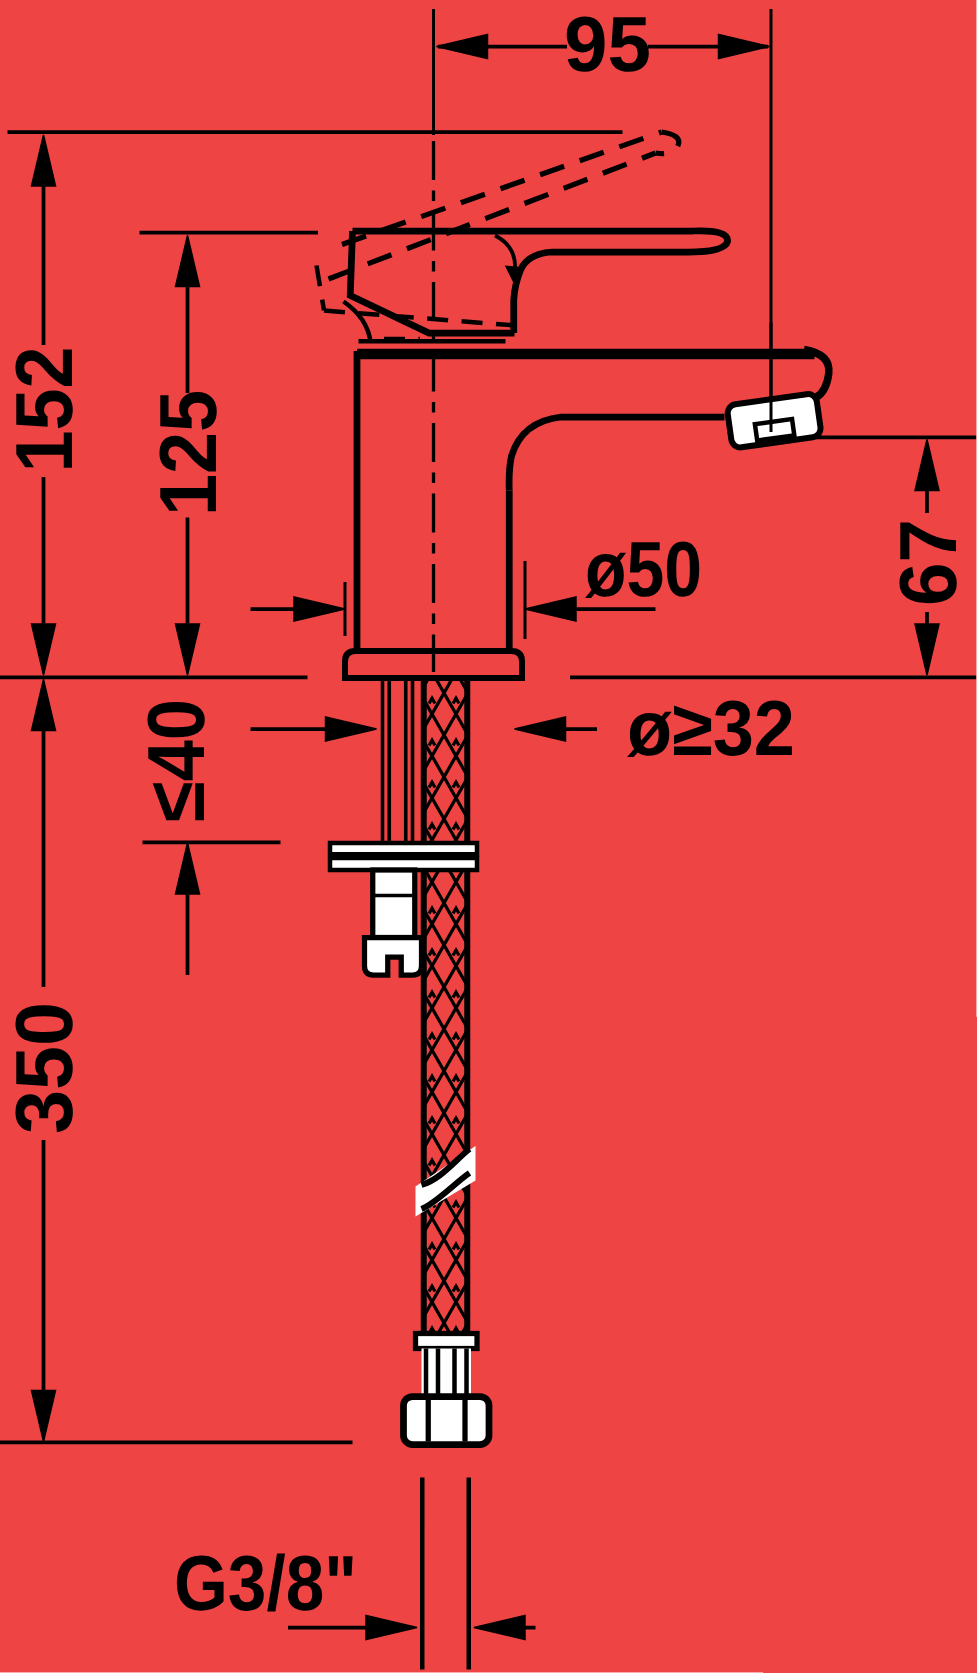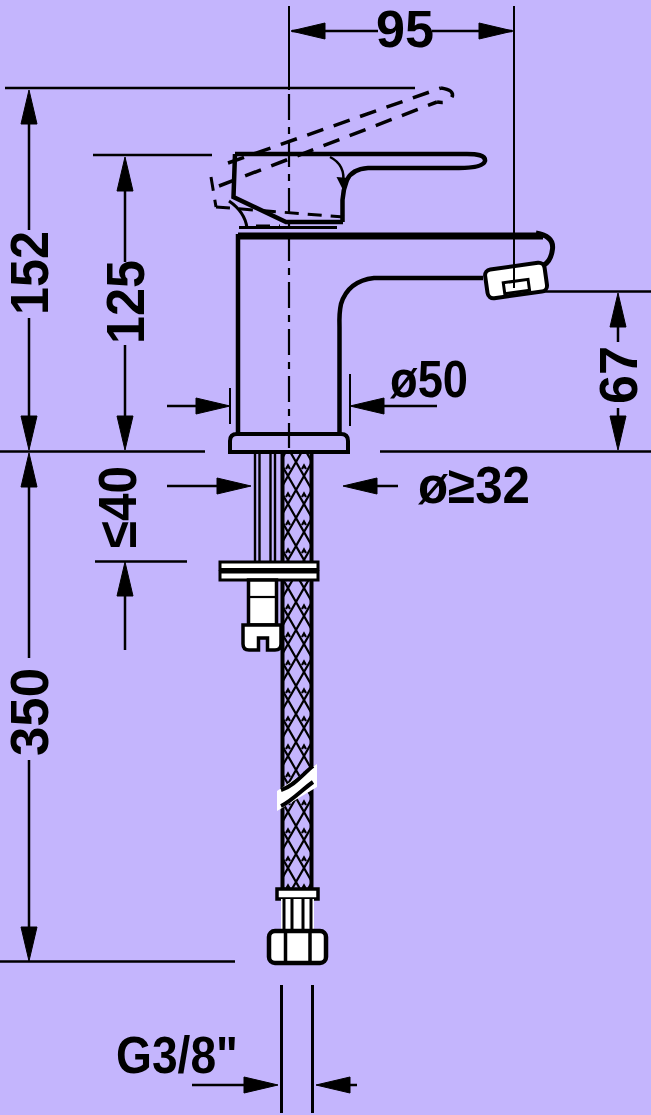--- a/index.html
+++ b/index.html
@@ -1,16 +1,16 @@
 <!DOCTYPE html>
 <html><head>
 <meta charset="utf-8">
 <style>
   html,body{margin:0;padding:0;background:#fff;}
-  .stage{position:relative;width:651px;height:1115px;background:#c4b5fd;overflow:hidden;
+  .stage{position:relative;width:651px;height:1115px;background:#ef4444;overflow:hidden;
          font-family:"Liberation Sans",sans-serif;}
   svg{position:absolute;left:0;top:0;}
   svg text{font-family:"Liberation Sans","DejaVu Sans",sans-serif;font-weight:700;fill:#000;}
   .dim{font-size:52px;}
   .dimv{font-size:54px;}
   .ln{stroke:#000;fill:none;}
 </style>
 </head>
 <body>
 

